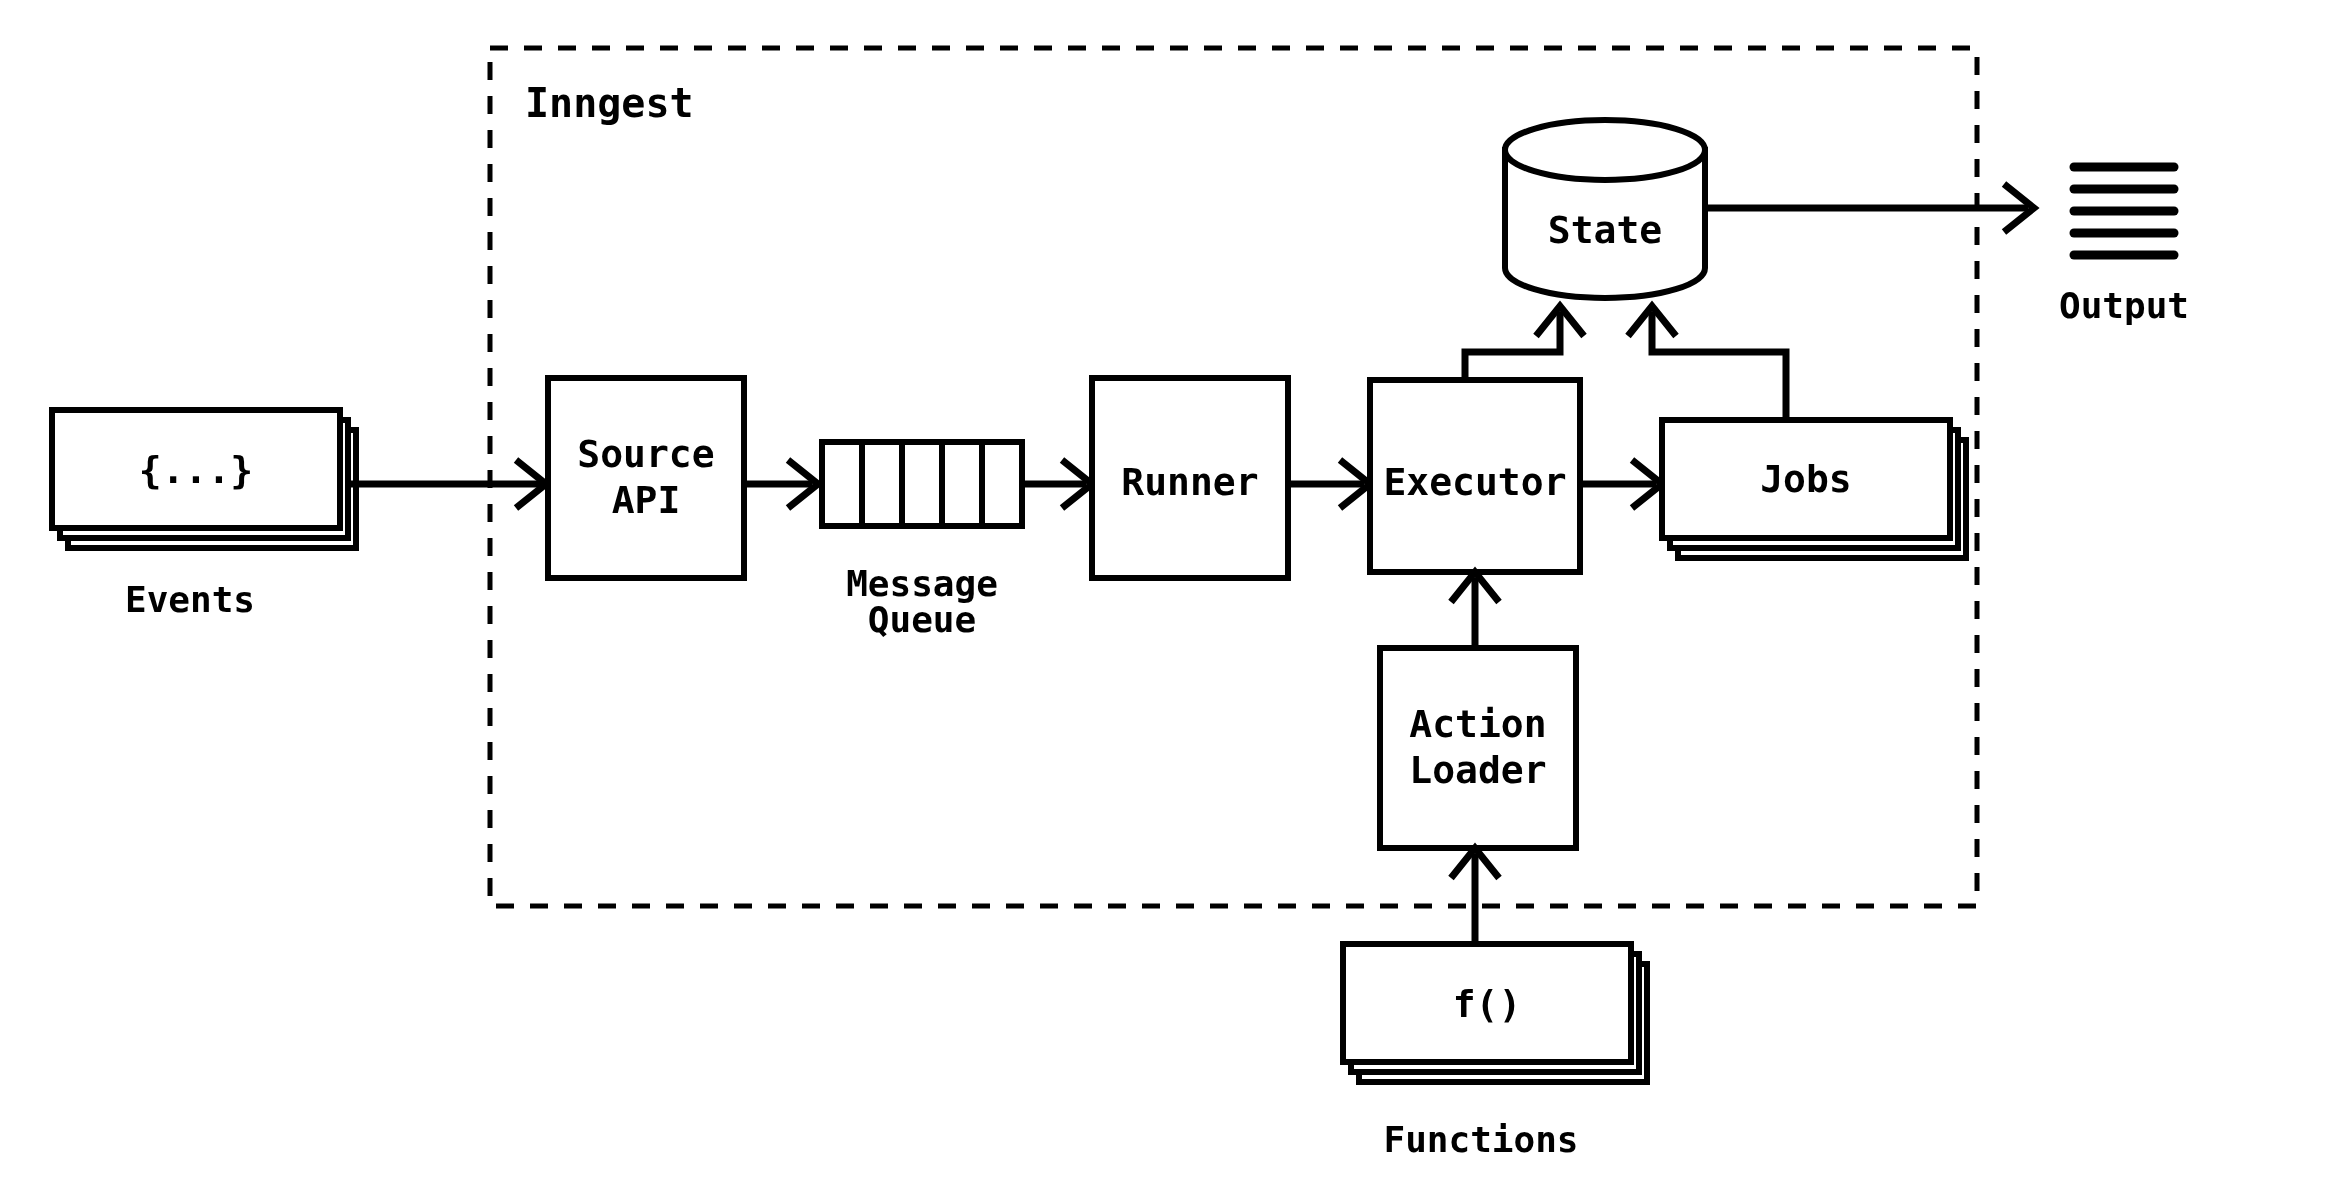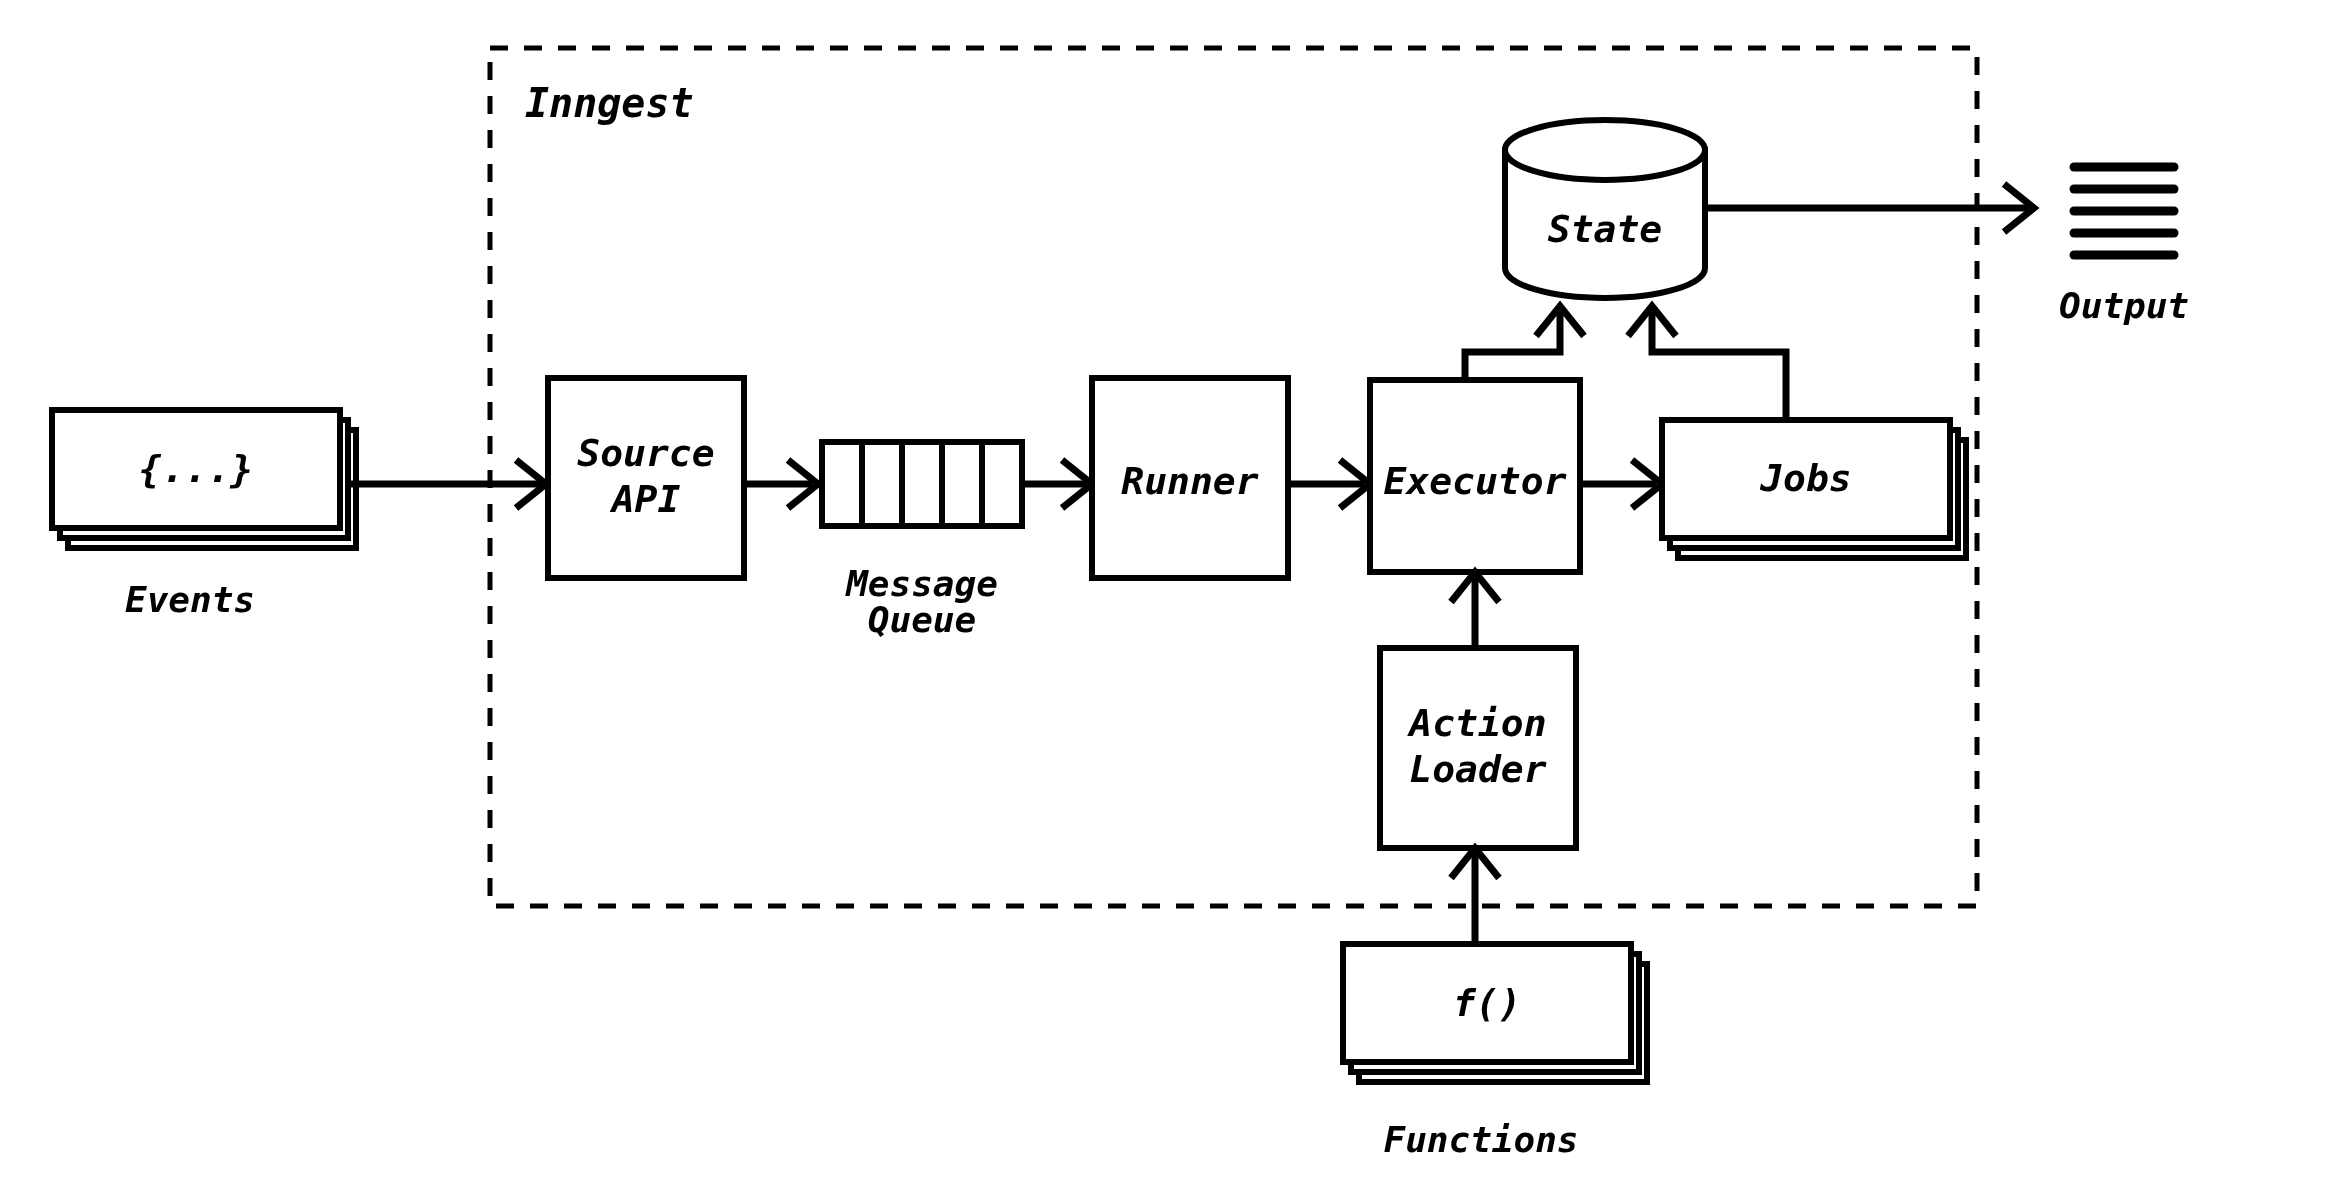--- a/index.html
+++ b/index.html
@@ -10,21 +10,20 @@
   body {
     width: 2350px;
     height: 1200px;
     font-family: "DejaVu Sans Mono", "Liberation Mono", monospace;
     overflow: hidden;
   }
   #diagram-root {
     position: relative;
     width: 2350px;
     height: 892px;
-    font-style: italic;
   }
   svg.diagram {
     display: block;
     width: 2350px;
     height: 1200px;
   }
   .node-rect {
     fill: #ffffff;
     stroke: #000000;
     stroke-width: 6;

